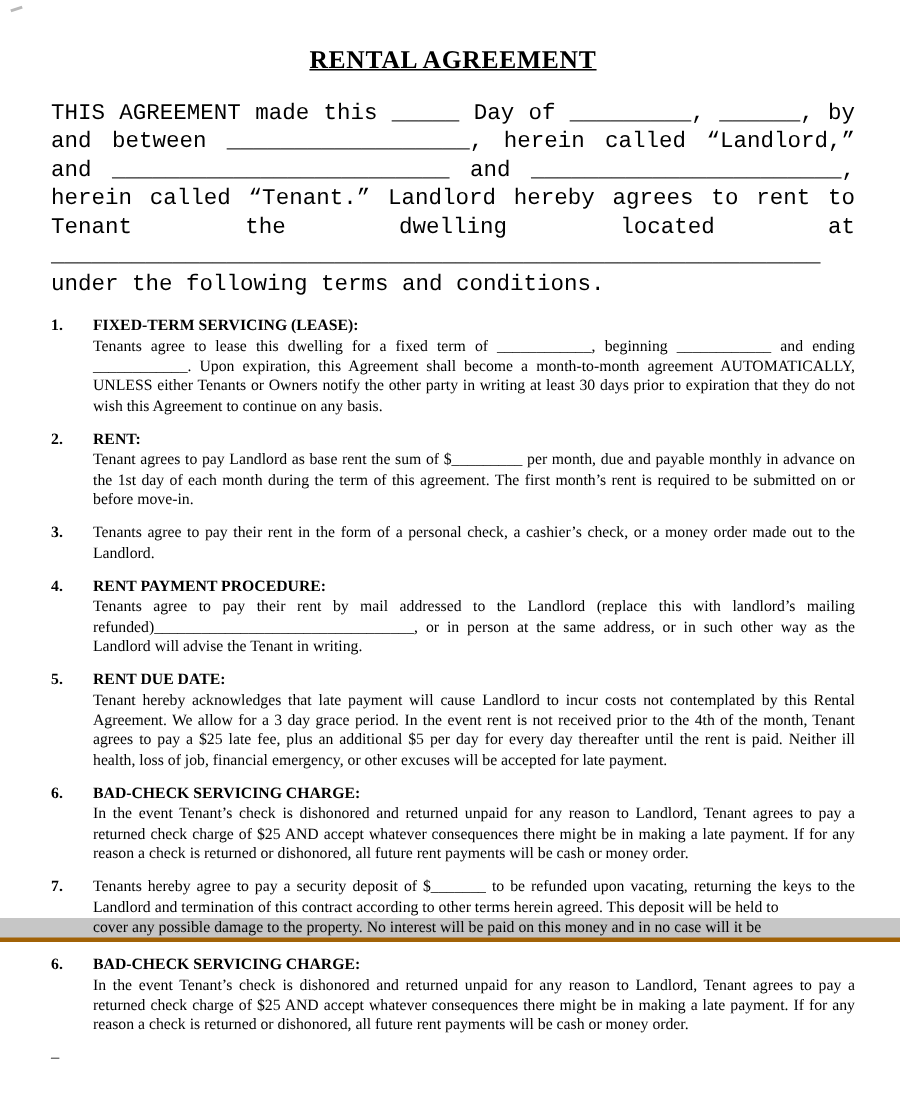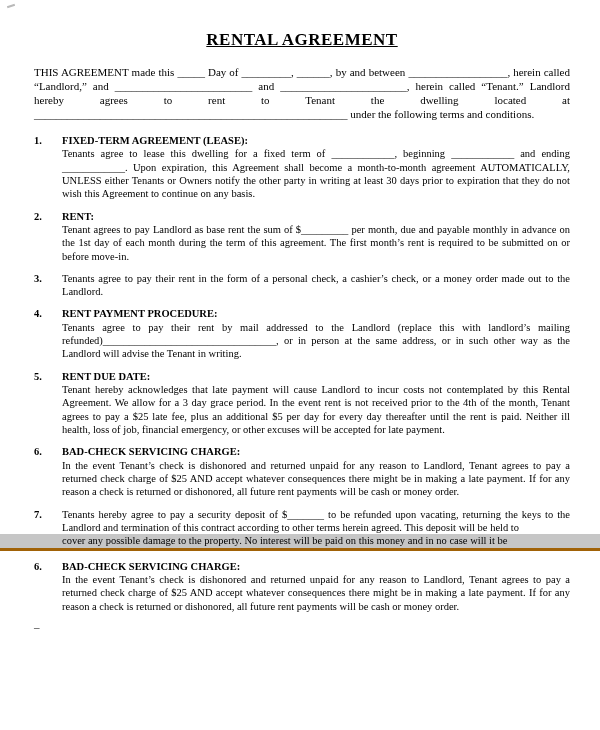--- a/index.html
+++ b/index.html
@@ -33,23 +33,24 @@
   .doc-title {
     margin: 0 0 16px 0;
     text-align: center;
     font-size: 17px;
     font-weight: bold;
     letter-spacing: 0.5px;
     text-decoration: underline;
   }
   .intro {
     margin: 0 0 12px 0;
-    font-size: 11px;
+    font-size: 15px;
     line-height: 1.27;
     text-align: justify;
+    font-family: Liberation Mono, monospace;
   }
   .section {
     display: flex;
     margin-bottom: 9px;
     font-size: 10.5px;
     line-height: 1.27;
   }
   .section .num {
     flex: none;
     width: 28px;
@@ -79,21 +80,21 @@
 
 <div class="page">
   <span class="corner-mark"></span>
   <div class="content">
     <h1 class="doc-title">RENTAL AGREEMENT</h1>
     <p class="intro">THIS AGREEMENT made this _____ Day of _________, ______, by and between __________________, herein called “Landlord,” and _________________________ and _______________________, herein called “Tenant.” Landlord hereby agrees to rent to Tenant the dwelling located at _________________________________________________________ under the following terms and conditions.</p>
     <div class="sections">
   <div class="section">
     <div class="num">1.</div>
     <div class="sec-content">
-      <div class="sec-heading">FIXED-TERM AGREEMENT (LEASE):</div>
+      <div class="sec-heading">FIXED-TERM SERVICING (LEASE):</div>
       <div class="sec-body"><span>Tenants agree to lease this dwelling for a fixed term of ____________, beginning ____________ and ending ____________. Upon expiration, this Agreement shall become a month-to-month agreement AUTOMATICALLY, UNLESS either Tenants or Owners notify the other party in writing at least 30 days prior to expiration that they do not wish this Agreement to continue on any basis.</span></div>
     </div>
   </div>
 
   <div class="section">
     <div class="num">2.</div>
     <div class="sec-content">
       <div class="sec-heading">RENT:</div>
       <div class="sec-body"><span>Tenant agrees to pay Landlord as base rent the sum of $_________ per month, due and payable monthly in advance on the 1st day of each month during the term of this agreement. The first month’s rent is required to be submitted on or before move-in.</span></div>
     </div>

